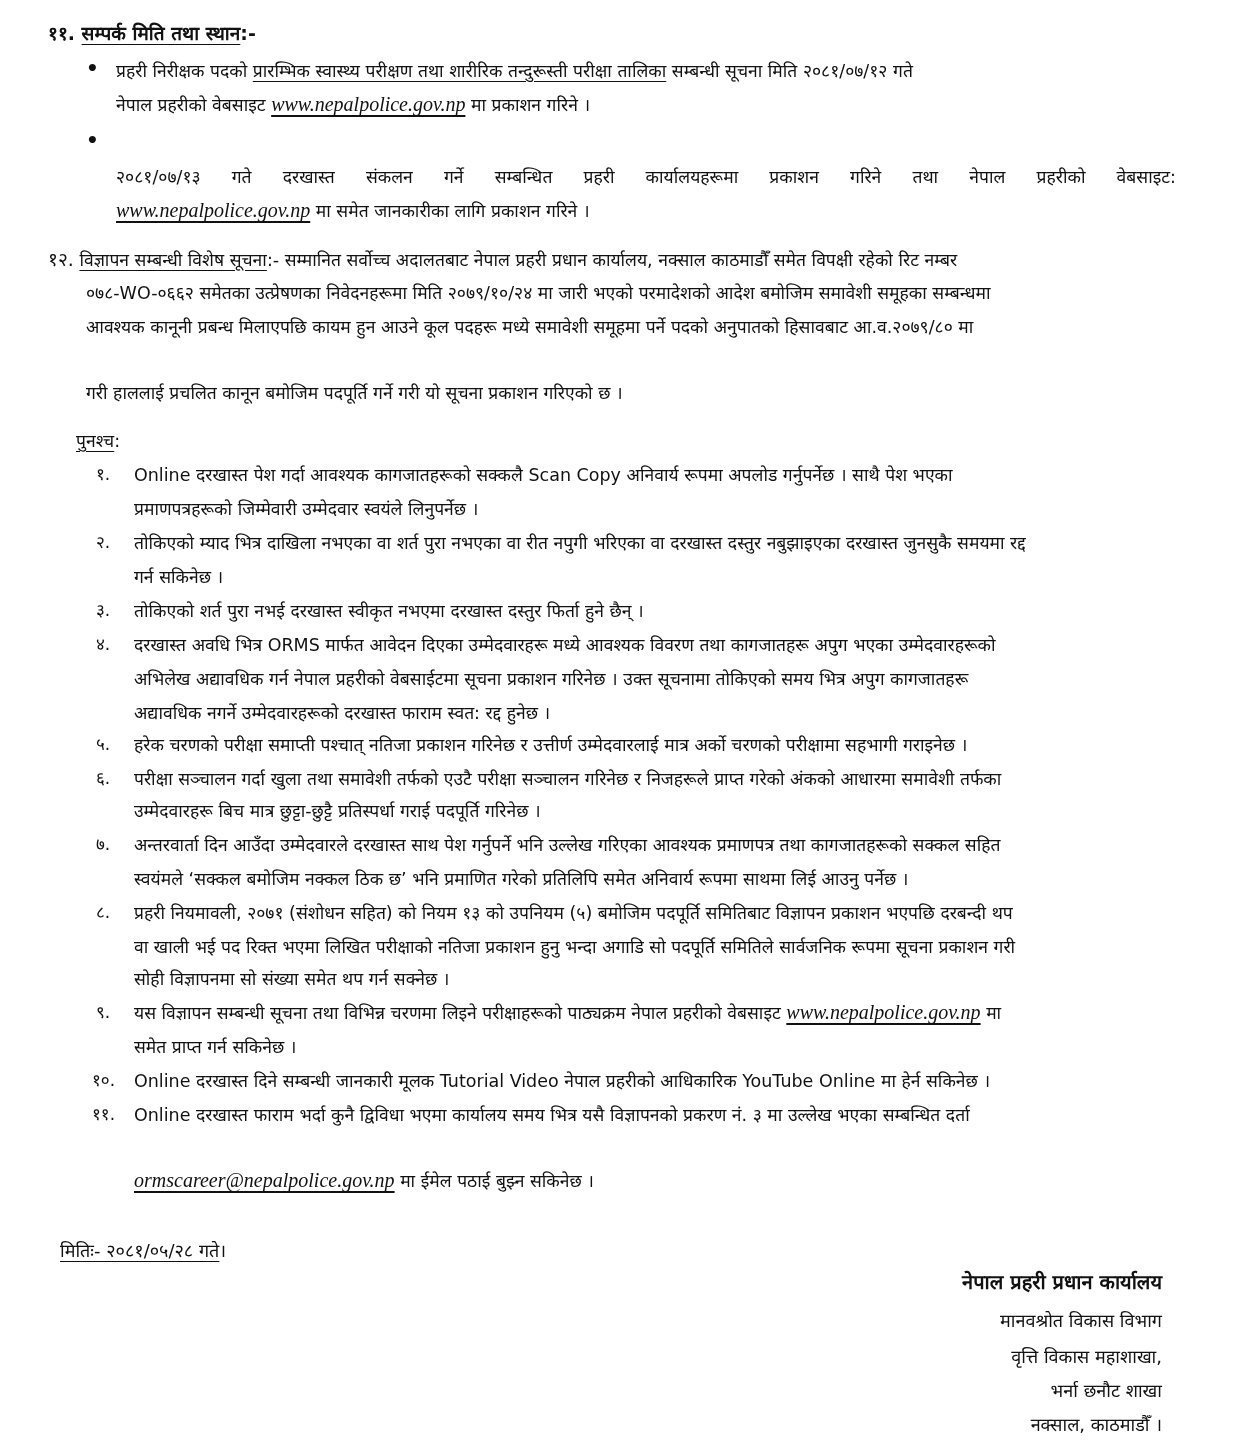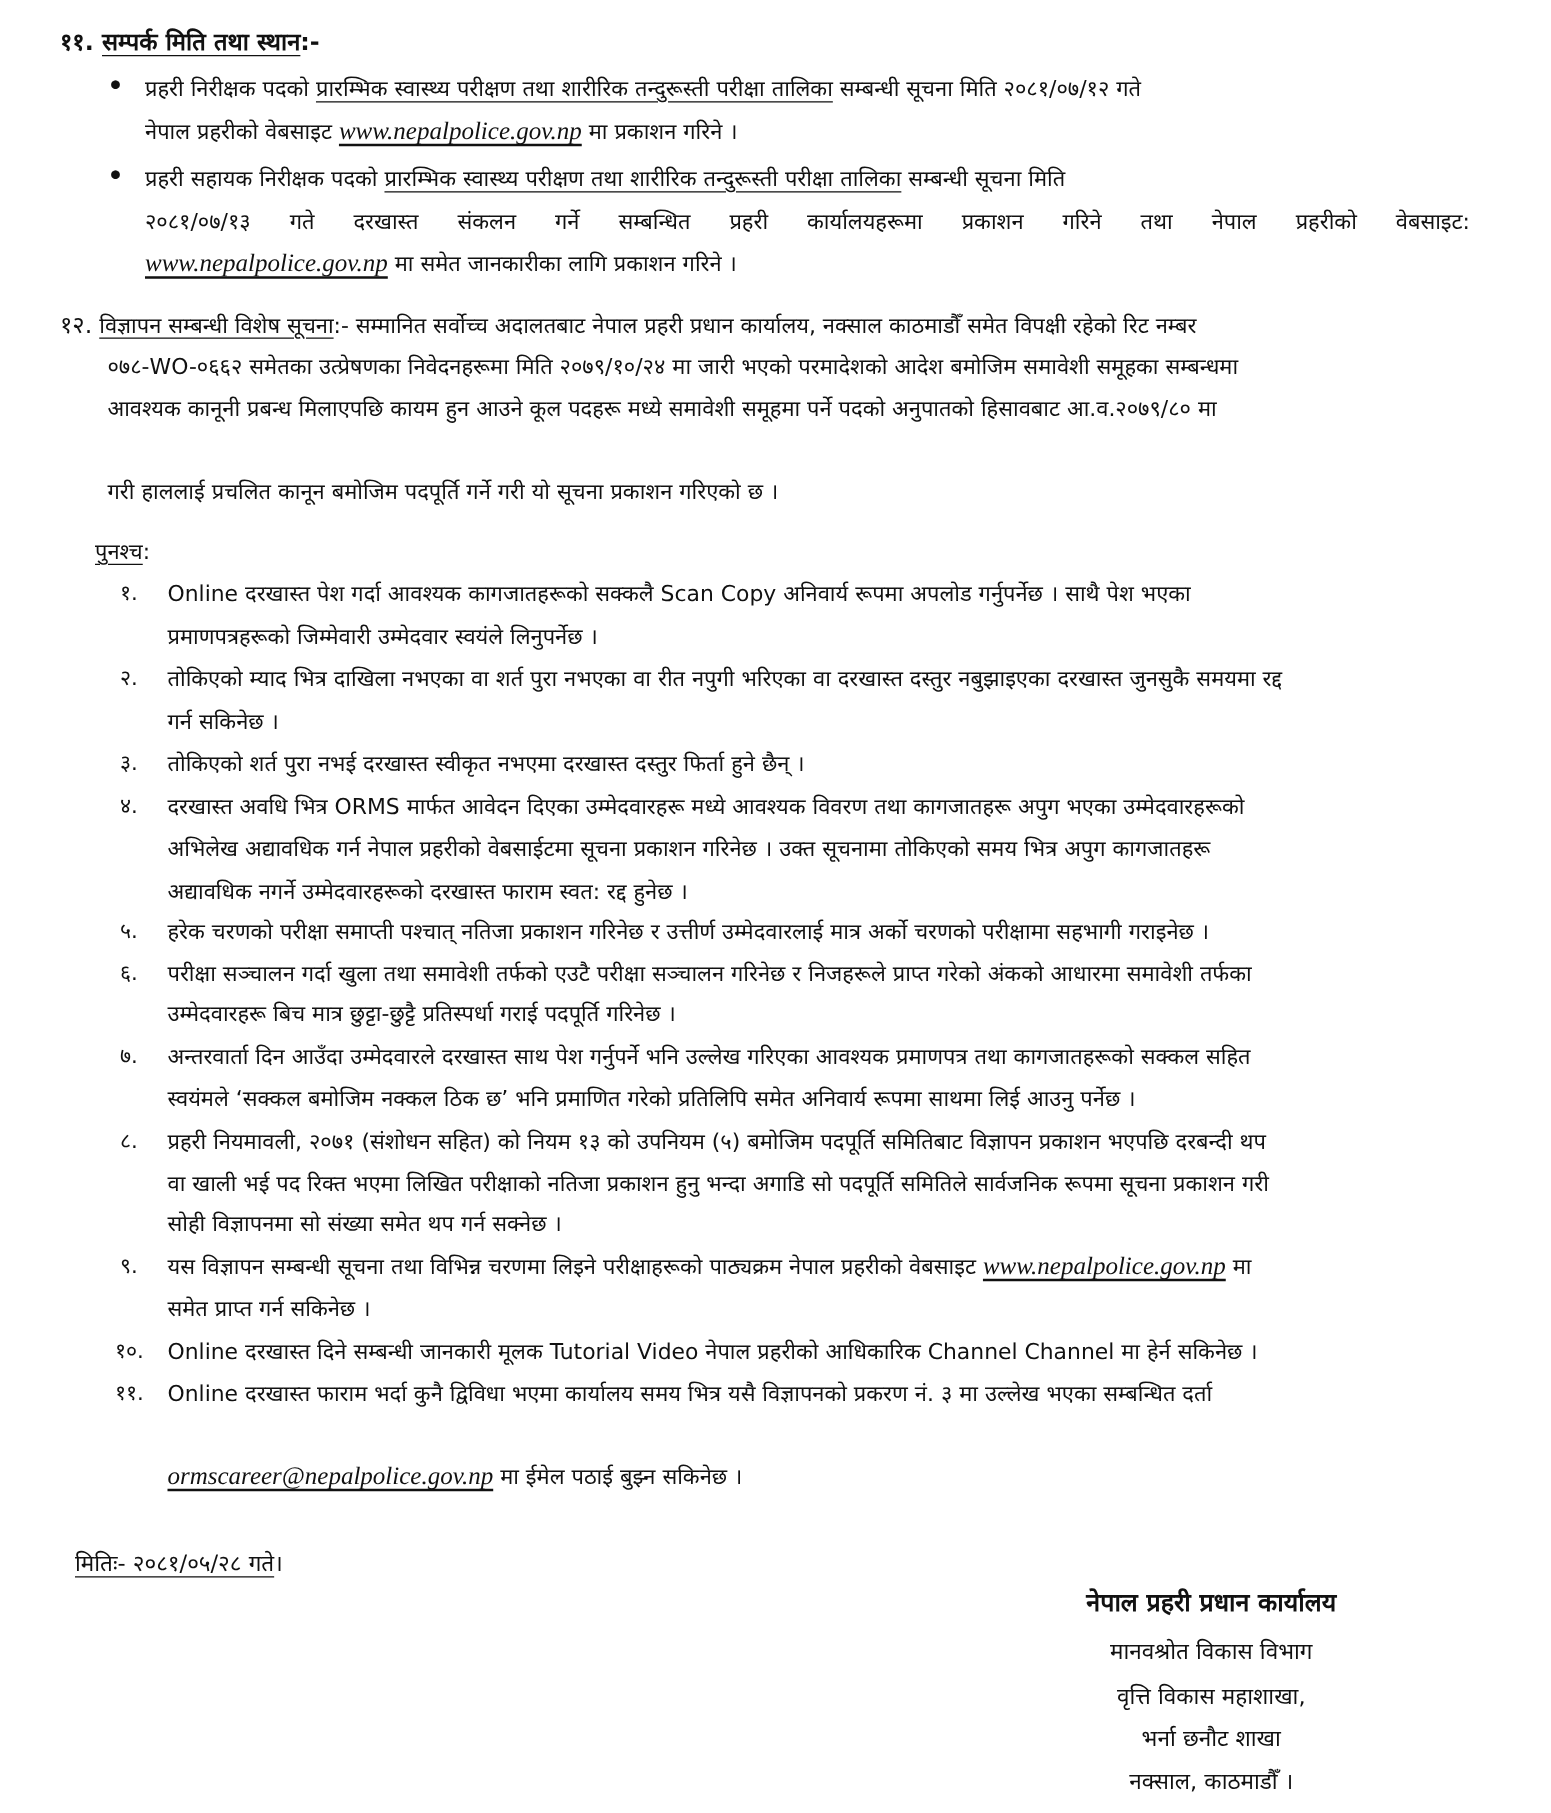--- a/index.html
+++ b/index.html
@@ -11,21 +11,21 @@
   .u { text-decoration: underline; text-underline-offset: 4px; margin-top: 12px; }
   .b { font-weight: normal; }
   .i { font-style: italic; font-family: "Liberation Serif", serif; font-size: 20px; }
   .sec-head { position: absolute; left: 48px; font-weight: bold; font-size: 19px; }
   .line { position: absolute; white-space: nowrap; }
   .just { text-align: justify; text-align-last: justify; white-space: normal; }
   .bullet { position: absolute; left: 86px; font-size: 20px; font-weight: bold; }
   .num { position: absolute; left: 96px; font-size: 17px; }
   .num2 { position: absolute; left: 92px; font-size: 17px; }
   .link { text-decoration: underline; text-underline-offset: 4px; }
-  .sig { position: absolute; left: 804px; width: 330px; text-align: center; font-size: 18px; }
+  .sig { position: absolute; left: 832px; width: 330px; text-align: right; font-size: 18px; }
   .sig-title { font-weight: bold; font-size: 20px; }
 </style>
 </head>
 <body>
 
 <div class="page">
 
   <div class="sec-head" style="top:20px;">
     <span>११.</span>
     <span class="u">सम्पर्क मिति तथा स्थान</span><span>:-</span>
@@ -33,23 +33,20 @@
 
   <span class="bullet" style="top:56px;">•</span>
   <div class="line" style="left:116px; top:58px;">
     <span class="b">प्रहरी निरीक्षक</span><span> पदको </span><span class="b u">प्रारम्भिक स्वास्थ्य परीक्षण तथा शारीरिक तन्दुरूस्ती परीक्षा तालिका</span><span> सम्बन्धी सूचना मिति २०८१/०७/१२ गते</span>
   </div>
   <div class="line" style="left:116px; top:92px;">
     <span>नेपाल प्रहरीको वेबसाइट </span><span class="i link">www.nepalpolice.gov.np</span><span> मा प्रकाशन गरिने ।</span>
   </div>
 
   <span class="bullet" style="top:128px;">•</span>
-  <div class="line" style="left:116px; top:130px;">
-    <span class="b">प्रहरी सहायक निरीक्षक</span><span> पदको </span><span class="b u">प्रारम्भिक स्वास्थ्य परीक्षण तथा शारीरिक तन्दुरूस्ती परीक्षा तालिका</span><span class="b"> सम्बन्धी सूचना मिति</span>
-  </div>
   <div class="line just" style="left:116px; top:164px; width:1060px;">२०८१/०७/१३ गते दरखास्त संकलन गर्ने सम्बन्धित प्रहरी कार्यालयहरूमा प्रकाशन गरिने तथा नेपाल प्रहरीको वेबसाइट:</div>
   <div class="line" style="left:116px; top:198px;">
     <span class="i link">www.nepalpolice.gov.np</span><span> मा समेत जानकारीका लागि प्रकाशन गरिने ।</span>
   </div>
 
   <div class="line" style="left:48px; top:246px;">
     <span class="b" style="font-size:19px;">१२.</span>
     <span class="b u">विज्ञापन सम्बन्धी विशेष सूचना</span><span class="b">:- </span><span>सम्मानित सर्वोच्च अदालतबाट नेपाल प्रहरी प्रधान कार्यालय, नक्साल काठमाडौँ समेत विपक्षी रहेको रिट नम्बर</span>
   </div>
   <div class="line" style="left:86px; top:280px;">०७८-WO-०६६२ समेतका उत्प्रेषणका निवेदनहरूमा मिति २०७९/१०/२४ मा जारी भएको परमादेशको आदेश बमोजिम समावेशी समूहका सम्बन्धमा</div>
@@ -94,21 +91,21 @@
   <div class="line" style="left:134px; top:934px;">वा खाली भई पद रिक्त भएमा लिखित परीक्षाको नतिजा प्रकाशन हुनु भन्दा अगाडि सो पदपूर्ति समितिले सार्वजनिक रूपमा सूचना प्रकाशन गरी</div>
   <div class="line" style="left:134px; top:966px;">सोही विज्ञापनमा सो संख्या समेत थप गर्न सक्नेछ ।</div>
 
   <span class="num" style="top:1000px;">९.</span>
   <div class="line" style="left:134px; top:1000px;">
     <span>यस विज्ञापन सम्बन्धी सूचना तथा विभिन्न चरणमा लिइने परीक्षाहरूको पाठ्यक्रम नेपाल प्रहरीको वेबसाइट </span><span class="i link">www.nepalpolice.gov.np</span><span> मा</span>
   </div>
   <div class="line" style="left:134px; top:1034px;">समेत प्राप्त गर्न सकिनेछ ।</div>
 
   <span class="num2" style="top:1068px;">१०.</span>
-  <div class="line" style="left:134px; top:1068px;">Online दरखास्त दिने सम्बन्धी जानकारी मूलक Tutorial Video नेपाल प्रहरीको आधिकारिक Channel Channel मा हेर्न सकिनेछ ।</div>
+  <div class="line" style="left:134px; top:1068px;">Online दरखास्त दिने सम्बन्धी जानकारी मूलक Tutorial Video नेपाल प्रहरीको आधिकारिक YouTube Online मा हेर्न सकिनेछ ।</div>
 
   <span class="num2" style="top:1102px;">११.</span>
   <div class="line" style="left:134px; top:1102px;">Online दरखास्त फाराम भर्दा कुनै द्विविधा भएमा कार्यालय समय भित्र यसै विज्ञापनको प्रकरण नं. ३ मा उल्लेख भएका सम्बन्धित दर्ता</div>
   <div class="line" style="left:134px; top:1168px;">
     <span class="i link">ormscareer@nepalpolice.gov.np</span><span> मा ईमेल पठाई बुझ्न सकिनेछ ।</span>
   </div>
 
   <div class="line b" style="left:60px; top:1238px; font-size:18px;">
     <span class="u">मितिः- २०८१/०५/२८ गते</span><span>।</span>
   </div>

